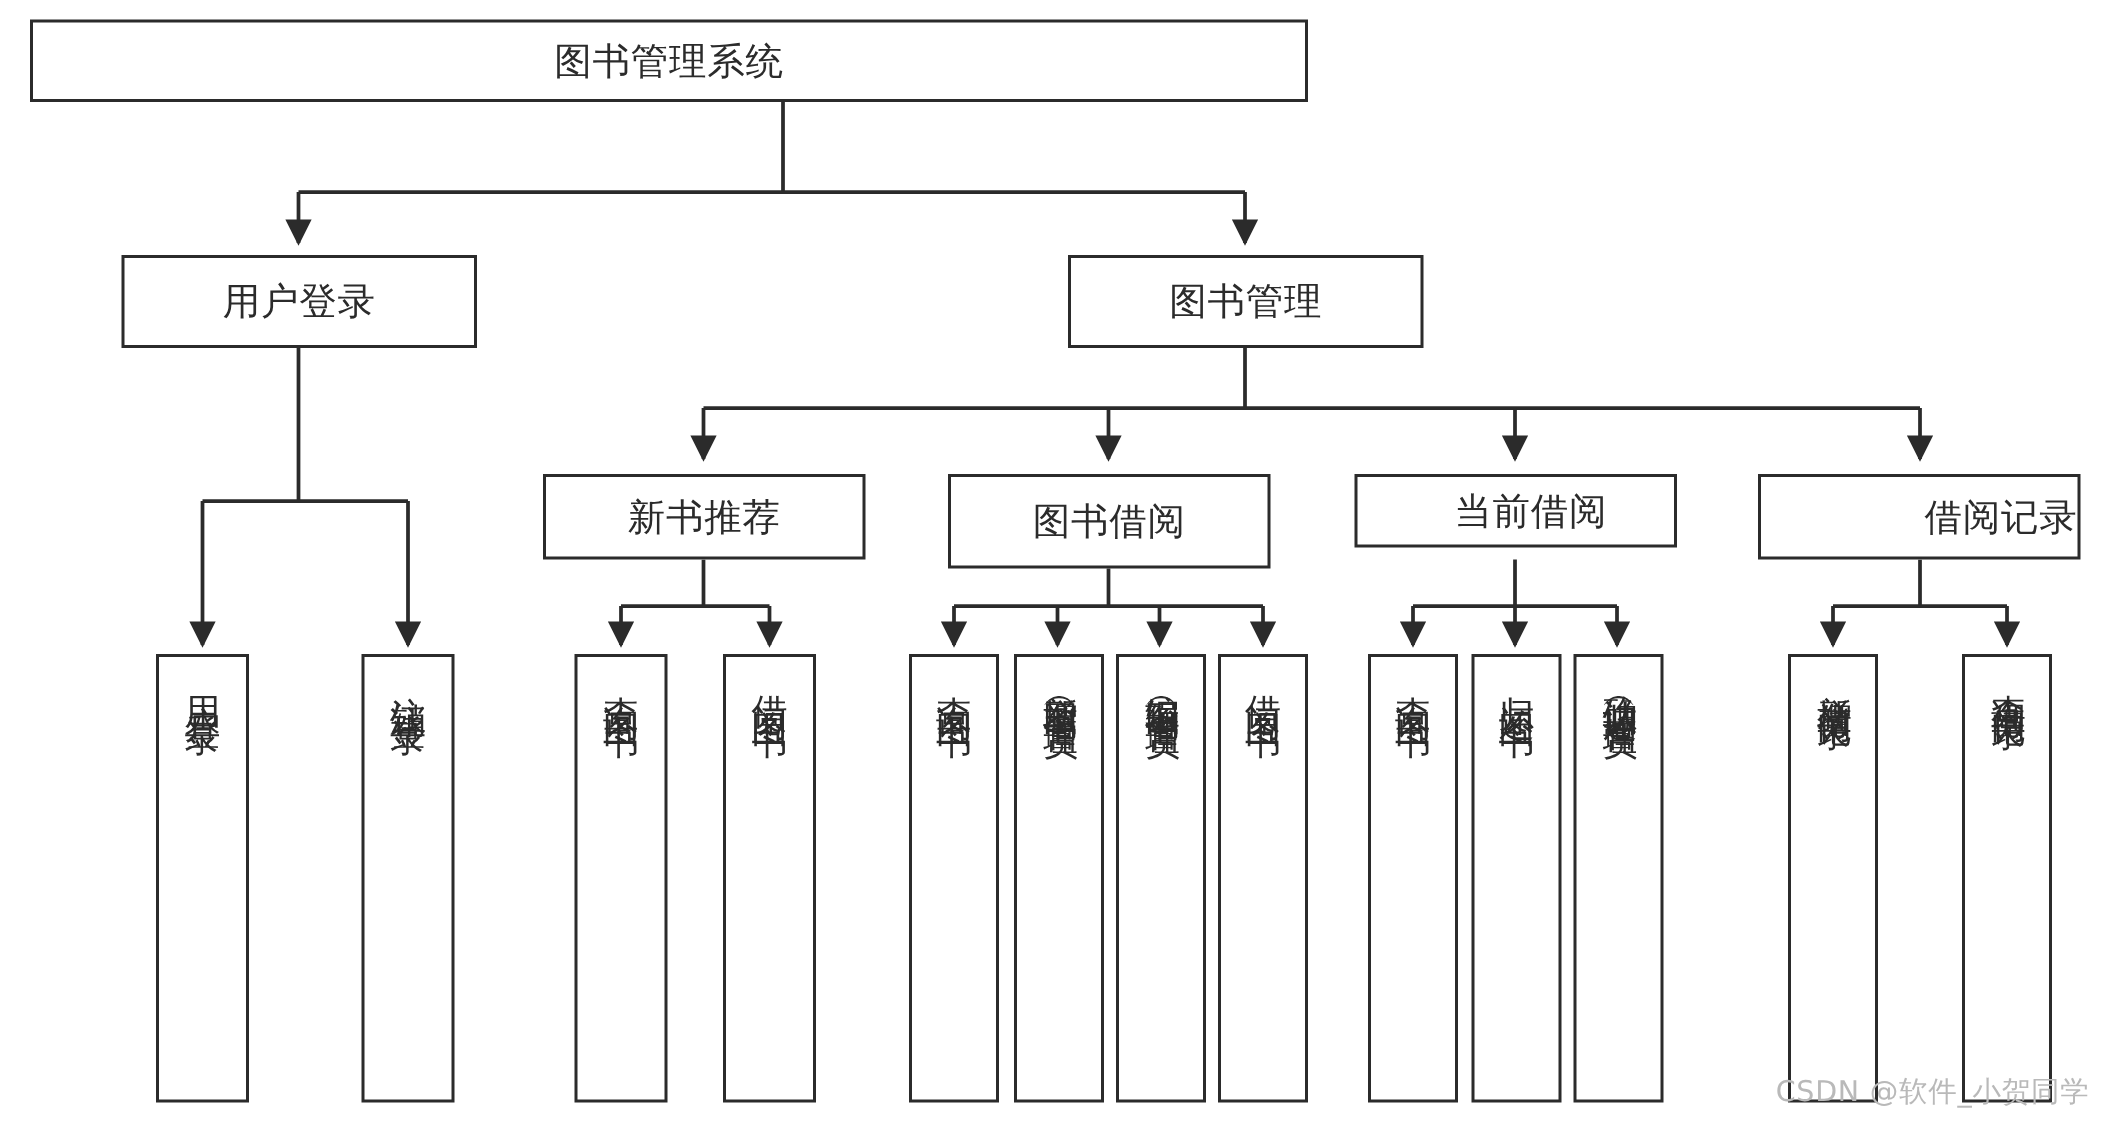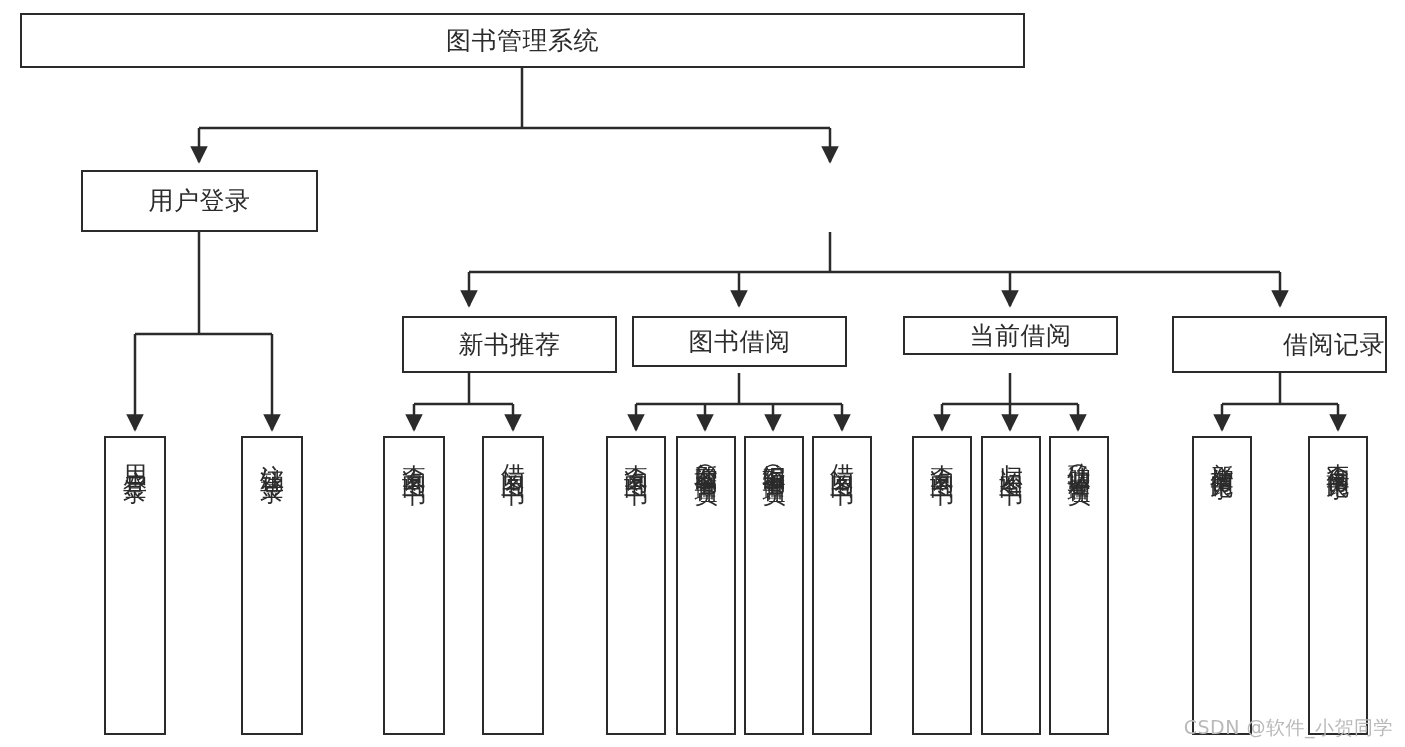--- a/index.html
+++ b/index.html
@@ -124,35 +124,38 @@
       <path d="M 1010 404 L 1010 430" marker-end="url(#arrow)"></path>
       <path d="M 1078 404 L 1078 430" marker-end="url(#arrow)"></path>
 
       <path d="M 1280 373 L 1280 404"></path>
       <path d="M 1222 404 L 1338 404"></path>
       <path d="M 1222 404 L 1222 430" marker-end="url(#arrow)"></path>
       <path d="M 1338 404 L 1338 430" marker-end="url(#arrow)"></path>
     </g>
   </svg>
 
-  <div class="node horiz" style="left:20px; top:13px; width:1005px; height:55px;">
+  <div class="node horiz" style="left:20px; top:13px; width:852px; height:55px;">
     <span class="node-label">图书管理系统</span>
   </div>
 
   <div class="node horiz" style="left:81px; top:170px; width:237px; height:62px;">
     <span class="node-label">用户登录</span>
   </div>
-
-  <div class="node horiz" style="left:362px; top:316px; width:215px; height:57px;margin-left:40px;">
+  <div class="node horiz" style="left:712px; top:170px; width:237px; height:62px;">
+    <span class="node-label">图书管理</span>
+  </div>
+
+  <div class="node horiz" style="left:362px; top:316px; width:215px; height:57px;">
     <span class="node-label">新书推荐</span>
   </div>
-  <div class="node horiz" style="left:632px; top:316px; width:215px; height:51px;">
+  <div class="node horiz" style="left:632px; top:316px; width:215px; height:63px;">
     <span class="node-label">图书借阅</span>
   </div>
-  <div class="node horiz" style="left:903px; top:316px; width:215px; height:39px;padding-left:20px;">
+  <div class="node horiz" style="left:903px; top:316px; width:215px; height:49px;padding-left:20px;">
     <span class="node-label">当前借阅</span>
   </div>
   <div class="node horiz" style="left:1172px; top:316px; width:215px; height:57px;justify-content:flex-end;">
     <span class="node-label">借阅记录</span>
   </div>
 
   <div class="node vert" style="left:104px; top:436px; width:62px; height:299px;">
     <span class="node-label">用户登录</span>
   </div>
   <div class="node vert" style="left:241px; top:436px; width:62px; height:299px;">

